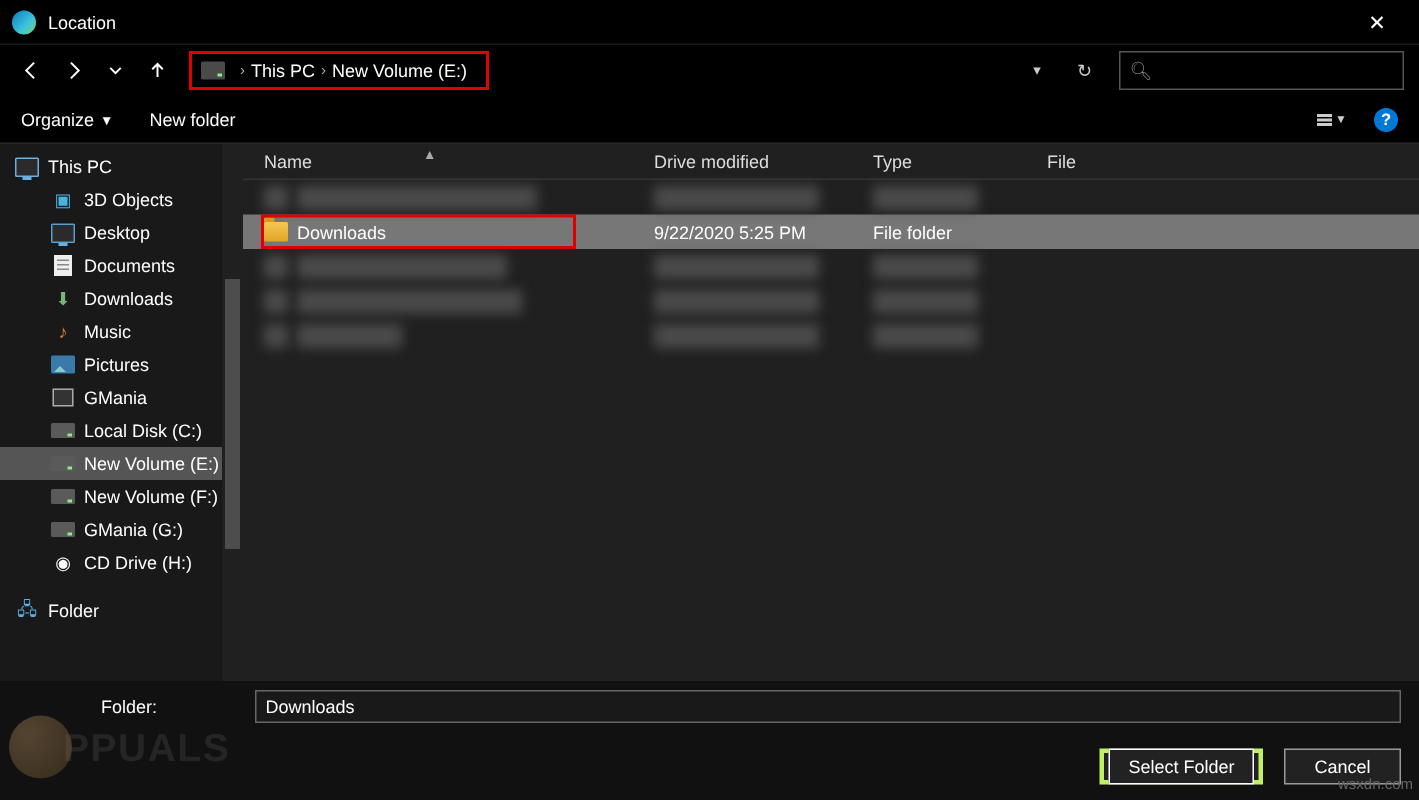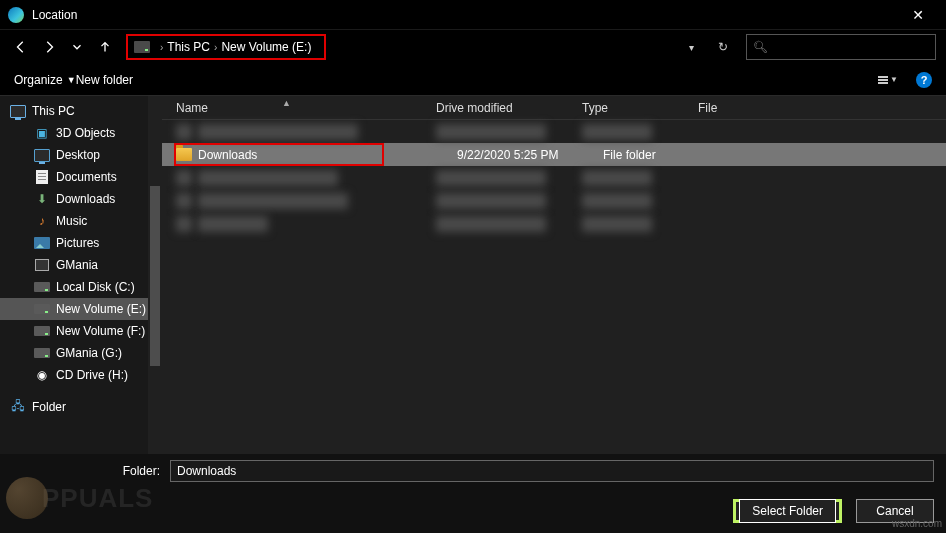--- a/index.html
+++ b/index.html
@@ -19,21 +19,21 @@
   .breadcrumb-wrap .drive-ic { width: 16px; height: 12px; background: #4a4a4a; border-radius: 1px; margin-right: 6px; position: relative; }
   .breadcrumb-wrap .drive-ic::after { content:""; position:absolute; bottom:2px; right:2px; width:3px; height:2px; background:#8e8; }
   .breadcrumb-wrap .sep { color: #aaa; padding: 0 4px; font-size: 10px; }
   .breadcrumb-wrap span.seg { color: #fff; }
   .spacer { flex: 1; }
   .drop-ref { display:flex; align-items:center; gap:24px; margin-right:12px; color:#ccc; }
   .searchbox { width: 190px; height: 26px; border: 1px solid #555; background: #000; display: flex; align-items: center; padding: 0 6px; color: #888; gap: 6px; }
   .searchbox input { background: transparent; border: 0; outline: 0; color: #fff; font-size: 12px; flex:1; }
 
   
-  .toolbar { height: 32px; display: flex; align-items: center; padding: 0 14px; border-bottom: 1px solid #2a2a2a; }
+  .toolbar { height: 32px; display: flex; align-items: center; padding: 0 14px; gap: 24px; border-bottom: 1px solid #2a2a2a; }
   .toolbar .tbtn { color: #fff; display: flex; align-items: center; gap: 4px; }
   .toolbar .right { margin-left:auto; display:flex; align-items:center; gap:18px; }
   .viewmode { display:flex; gap:2px; align-items:center; }
   .viewmode .bars { display:flex; flex-direction:column; gap:1px; }
   .viewmode .bars i { width:10px; height:2px; background:#ccc; display:block; }
   .help { width:16px;height:16px;border-radius:50%;background:#0078d4;color:#fff;display:flex;align-items:center;justify-content:center;font-size:11px;font-weight:bold; }
 
   
   .main { display: flex; height: 358px; }
   .tree { width: 162px; background: #191919; overflow: hidden; position: relative; }
@@ -49,34 +49,34 @@
   .filepane { flex:1; background:#202020; position:relative; overflow:hidden; }
   .cols { display:flex; height:24px; align-items:center; border-bottom:1px solid #333; color:#ddd; padding-left:14px; position:relative; }
   .cols .c1 { width:260px; }
   .cols .c2 { width:146px; }
   .cols .c3 { width:116px; }
   .cols .c4 { flex:1; }
   .cols .sort { position:absolute; left:120px; top:2px; color:#aaa; font-size:9px; }
   .rows { }
   .row { height:23px; display:flex; align-items:center; padding-left:14px; }
   .row .c1 { width:260px; display:flex; align-items:center; gap:6px; }
-  .row .c2 { width:146px;margin-left:21px; }
+  .row .c2 { width:146px; }
   .row .c3 { width:116px; }
   .row .c4 { flex:1; }
   .row.sel { background:#777; }
   .row .folder-ic { width:16px; height:13px; background:linear-gradient(#f5c851,#e0a428); border-radius:1px; position:relative; }
   .row .folder-ic::before { content:""; position:absolute; top:-3px; left:0; width:7px; height:3px; background:#d89a1e; border-radius:1px 1px 0 0; }
   .blurrow { height:23px; display:flex; align-items:center; padding-left:14px; gap:0; }
   .blurrow .b { height:16px; background:#4a4a4a; filter:blur(4px); }
   .redbox { position:absolute; border:2px solid #e00000; pointer-events:none; }
 
   
   .footer { position:absolute; bottom:0; left:0; right:0; height:79px; background:#111; }
   .footer-row1 { display:flex; align-items:center; height:34px; padding:0 12px; gap:10px; }
-  .footer-row1 .lbl { width:148px; text-align:right; color:#fff; }
+  .footer-row1 .lbl { width:148px; text-align:center; color:#fff; }
   .footer-row1 .fld { flex:1; height:22px; border:1px solid #666; background:#191919; color:#fff; padding:0 6px; display:flex; align-items:center; }
   .footer-row2 { display:flex; align-items:center; justify-content:flex-end; height:45px; padding:0 12px; gap:14px; }
   .btn { height:24px; min-width:78px; border:1px solid #999; background:#222; color:#fff; display:flex; align-items:center; justify-content:center; padding:0 12px; }
   .btn.primary-wrap { border:3px solid #bef264; padding:3px; }
   .btn.primary-wrap .btn { border:1px solid #fff; }
 
   
   .watermark { position:absolute; left:6px; bottom:14px; font-size:26px; font-weight:700; color:#7a7a7a33; letter-spacing:1px; font-family: Arial; display:flex; align-items:center; }
   .watermark .head { width:42px; height:42px; border-radius:50%; background:radial-gradient(circle at 30% 30%, #cfa46a, #7a5a2e); margin-right:-6px; position:relative; opacity:0.35; }
   .watermark2 { position:absolute; right:4px; bottom:4px; font-size:10px; color:#666; }

